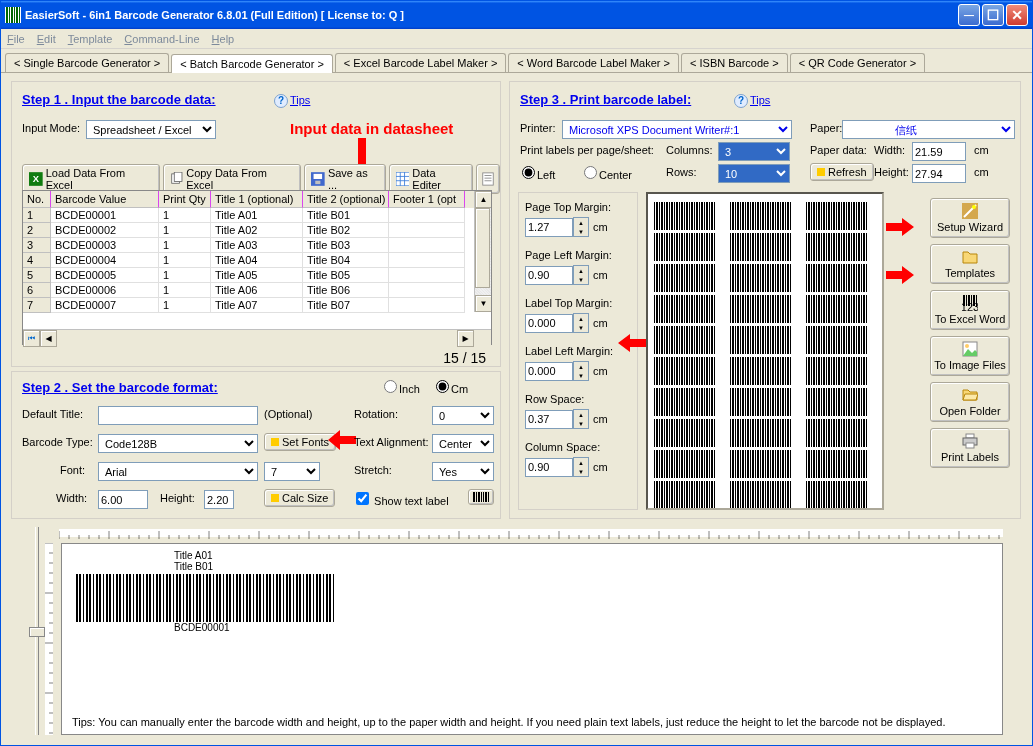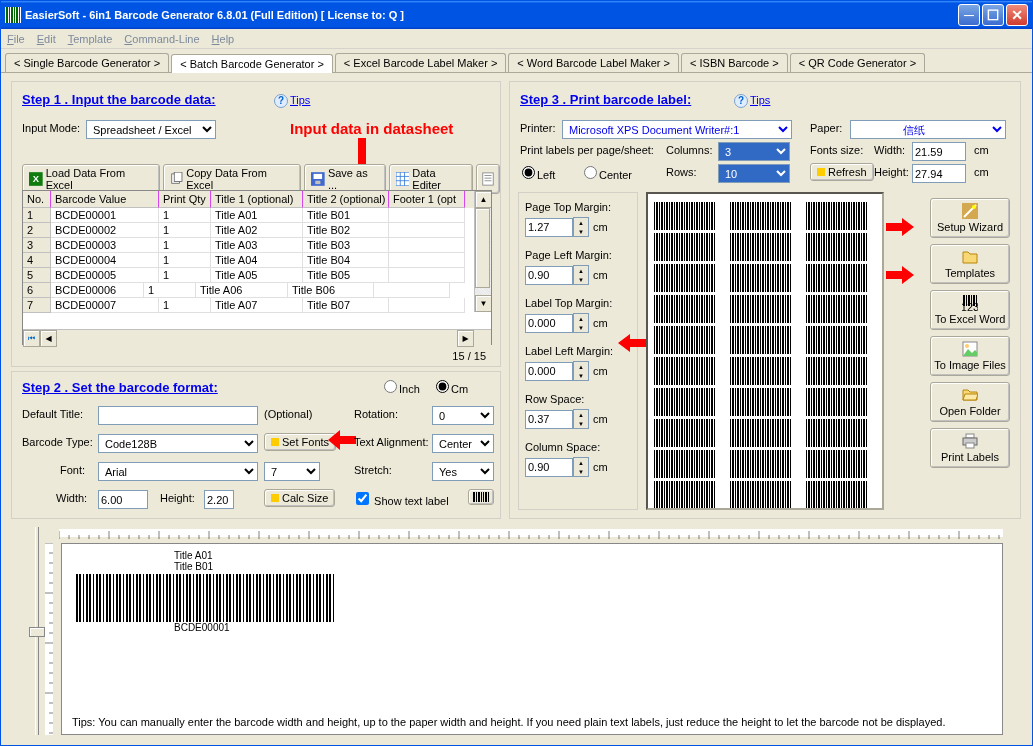--- a/index.html
+++ b/index.html
@@ -195,21 +195,21 @@
               <div class="sheet-row">
                 <div style="width: 28px;">5</div>
                 <div style="width: 108px;">BCDE00005</div>
                 <div style="width: 52px;">1</div>
                 <div style="width: 92px;">Title A05</div>
                 <div style="width: 86px;">Title B05</div>
                 <div style="width: 76px;"></div>
               </div>
               <div class="sheet-row">
                 <div style="width: 28px;">6</div>
-                <div style="width: 93px;">BCDE00006</div>
+                <div style="width: 108px;">BCDE00006</div>
                 <div style="width: 52px;">1</div>
                 <div style="width: 92px;">Title A06</div>
                 <div style="width: 86px;">Title B06</div>
                 <div style="width: 76px;"></div>
               </div>
               <div class="sheet-row">
                 <div style="width: 28px;">7</div>
                 <div style="width: 108px;">BCDE00007</div>
                 <div style="width: 52px;">1</div>
                 <div style="width: 92px;">Title A07</div>
@@ -226,21 +226,21 @@
           </div>
         </div>
         <div class="scrollbar-h">
           <div class="scroll-btn" style="color:#0066cc;">⏮</div>
           <div class="scroll-btn">◀</div>
           <div style="flex:1"></div>
           <div class="scroll-btn">▶</div>
           <div style="width:17px;"></div>
         </div>
       </div>
-      <div style="position:absolute; right:14px; top:268px; font-size:11px;">15 / 15</div>
+      <div style="position:absolute; right:14px; top:268px; font-size:14px;">15 / 15</div>
     </div>
 
     <div class="group" style="left:10px; top:298px; width:490px; height:148px;">
       <div style="position:absolute; left:10px; top:8px;"><span class="step-link">Step 2 .  Set the barcode format:</span></div>
       <div style="position:absolute; left:370px; top:8px;"><input type="radio" class="radio" name="unit" style=""><span>Inch</span></div>
       <div style="position:absolute; left:422px; top:8px;"><input type="radio" class="radio" name="unit" checked="" style=""><span>Cm</span></div>
 
       <div style="position:absolute; left:10px; top:36px;">Default Title:</div>
       <input type="text" style="position: absolute; left: 86px; top: 34px; width: 160px;" value="">
       <div style="position:absolute; left:252px; top:36px;">(Optional)</div>
@@ -288,26 +288,26 @@
         </div>
     </div>
 
     <div class="group" style="left:508px; top:8px; width:512px; height:438px;">
       <div style="position:absolute; left:10px; top:10px;"><span class="step-link">Step 3 .  Print barcode label:</span></div>
       <div style="position:absolute; left:224px; top:12px;"><span class="tips-icon">?</span><span class="tips-link">Tips</span></div>
 
       <div style="position:absolute; left:10px; top:40px;">Printer:</div>
       <select style="position:absolute; left:52px; top:38px; width:230px; color:#0000ee;"><option>Microsoft XPS Document Writer#:1</option></select>
       <div style="position:absolute; left:300px; top:40px;">Paper:</div>
-      <select style="position:absolute; left:340px; top:38px; width:156px; color:#0000ee;padding-left:48px;"><option>信纸</option></select>
+      <select style="position:absolute; left:332px; top:38px; width:173px; color:#0000ee;padding-left:48px;"><option>信纸</option></select>
 
       <div style="position:absolute; left:10px; top:62px;">Print labels per page/sheet:</div>
       <div style="position:absolute; left:156px; top:62px;">Columns:</div>
       <select style="position:absolute; left:208px; top:60px; width:72px; background:#316ac5; color:#fff;"><option>3</option></select>
-      <div style="position:absolute; left:300px; top:62px;">Fonts size:</div>
+      <div style="position:absolute; left:300px; top:62px;">Paper data:</div>
       <div style="position:absolute; left:364px; top:62px;">Width:</div>
       <input type="text" style="position: absolute; left: 402px; top: 60px; width: 54px;" value="21.59">
       <div style="position:absolute; left:464px; top:62px;">cm</div>
 
       <div style="position:absolute; left:10px; top:84px;"><input type="radio" class="radio" name="align" checked="" style=""><span>Left</span></div>
       <div style="position:absolute; left:72px; top:84px;"><input type="radio" class="radio" name="align" style=""><span>Center</span></div>
       <div style="position:absolute; left:156px; top:84px;">Rows:</div>
       <select style="position:absolute; left:208px; top:82px; width:72px; background:#316ac5; color:#fff;"><option>10</option></select>
       <div class="button" style="position:absolute; left:300px; top:81px;">
           <span class="yellow-sq"></span>

